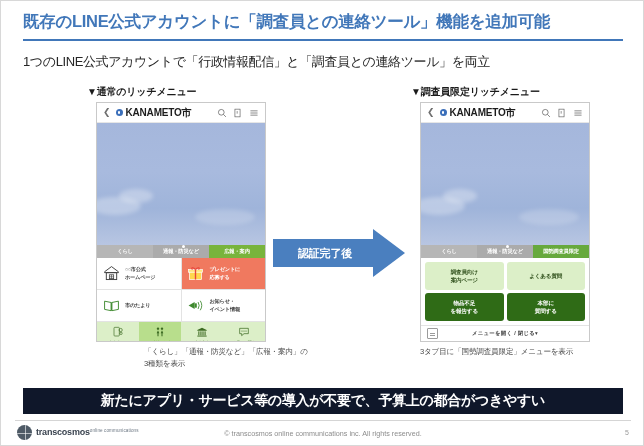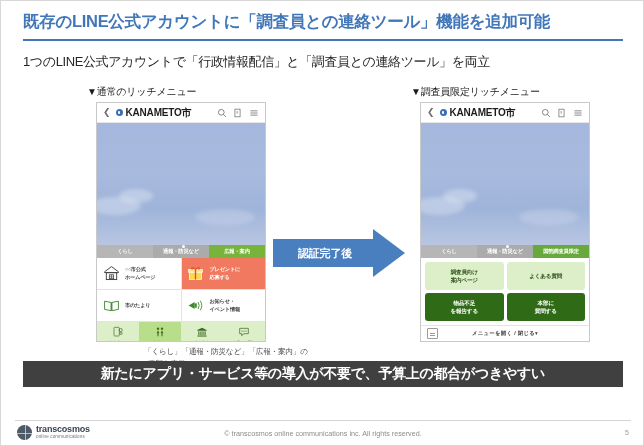--- a/index.html
+++ b/index.html
@@ -31,21 +31,21 @@
 
   
   .subtitle{
     position:absolute;left:22px;top:52px;width:610px;
     font-size:13px;color:#262626;letter-spacing:-0.4px;
     white-space:nowrap;
   }
 
   
   .col-caption{
-    position:absolute;font-size:10px;font-weight:normal;color:#1a1a1a;
+    position:absolute;font-size:10px;font-weight:bold;color:#1a1a1a;
     letter-spacing:-0.2px;white-space:nowrap;
   }
   .cap-left{left:86px;top:84px;}
   .cap-right{left:410px;top:84px;}
 
   
   .phone{
     position:absolute;width:170px;
     background:#ffffff;
     border:1px solid #c9c9c9;
@@ -174,41 +174,41 @@
   .arrow-wrap{position:absolute;left:272px;top:228px;width:132px;height:48px;}
   .arrow-wrap svg{display:block;}
   .arrow-label{
     position:absolute;left:0;top:0;width:104px;height:48px;
     display:flex;align-items:center;justify-content:center;
     font-size:11px;font-weight:bold;color:#ffffff;letter-spacing:-0.2px;
   }
 
   
   .banner{
-    position:absolute;left:22px;top:360px;width:600px;height:26px;
-    background:#404040;display:flex;align-items:center;justify-content:center;
+    position:absolute;left:22px;top:387px;width:600px;height:26px;
+    background:#0f172a;display:flex;align-items:center;justify-content:center;
     color:#ffffff;font-size:14px;font-weight:bold;letter-spacing:-0.3px;
   }
 
   
   .footer-rule{position:absolute;left:14px;top:419px;width:616px;height:1px;background:#d5d5d5;}
   .logo{position:absolute;left:16px;top:424px;display:flex;align-items:center;gap:4px;}
   .logo-globe{
     width:15px;height:15px;border-radius:50%;
     background:#4e5a66;position:relative;overflow:hidden;flex:0 0 auto;
   }
   .logo-globe:before{
     content:"";position:absolute;left:50%;top:0;width:1px;height:100%;
     background:rgba(255,255,255,.6);
   }
   .logo-globe:after{
     content:"";position:absolute;left:0;top:50%;width:100%;height:1px;
     background:rgba(255,255,255,.6);
   }
-  .logo-txt{display:flex;flex-direction:column;line-height:1;}
+  .logo-txt{display:flex;flex-direction:row;line-height:1;}
   .logo-main{font-size:9px;font-weight:bold;color:#3b4450;letter-spacing:-0.2px;}
   .logo-sub{font-size:4.6px;color:#6d7884;letter-spacing:0.1px;margin-top:1px;}
   .copyright{
     position:absolute;left:0;top:428px;width:644px;text-align:center;
     font-size:7.2px;color:#8c8c8c;letter-spacing:0;
   }
   .pageno{
     position:absolute;right:14px;top:428px;font-size:7px;color:#9a9a9a;
   }
 </style>
@@ -438,20 +438,21 @@
 
       <div class="lm-foot">
         <span class="foot-box">
             <i></i>
           </span>
         <span class="foot-text">メニューを開く / 閉じる▾</span>
       </div>
     </div>
   </div>
 
+  <div class="note note-right">3タブ目に「国勢調査員限定」メニューを表示</div>
 
   <div class="banner">新たにアプリ・サービス等の導入が不要で、予算上の都合がつきやすい</div>
 
   <div class="footer-rule"></div>
   <div class="logo">
     <span class="logo-globe"></span>
     <span class="logo-txt">
       <span class="logo-main">transcosmos</span>
       <span class="logo-sub">online communications</span>
     </span>

